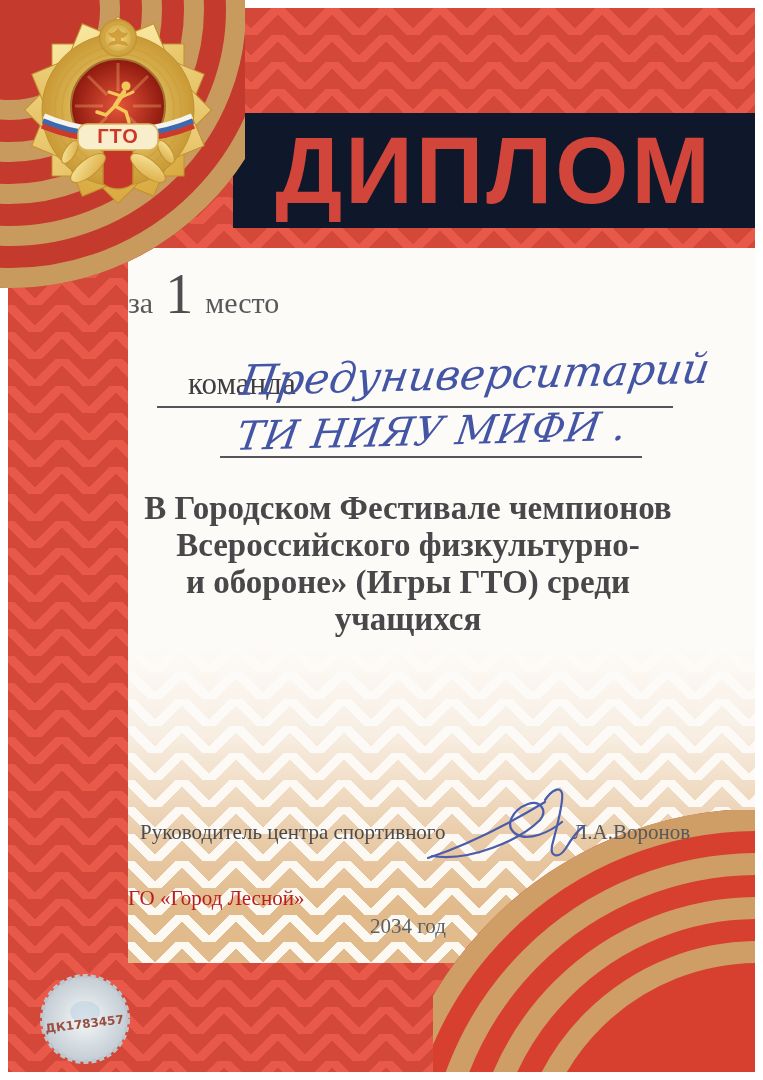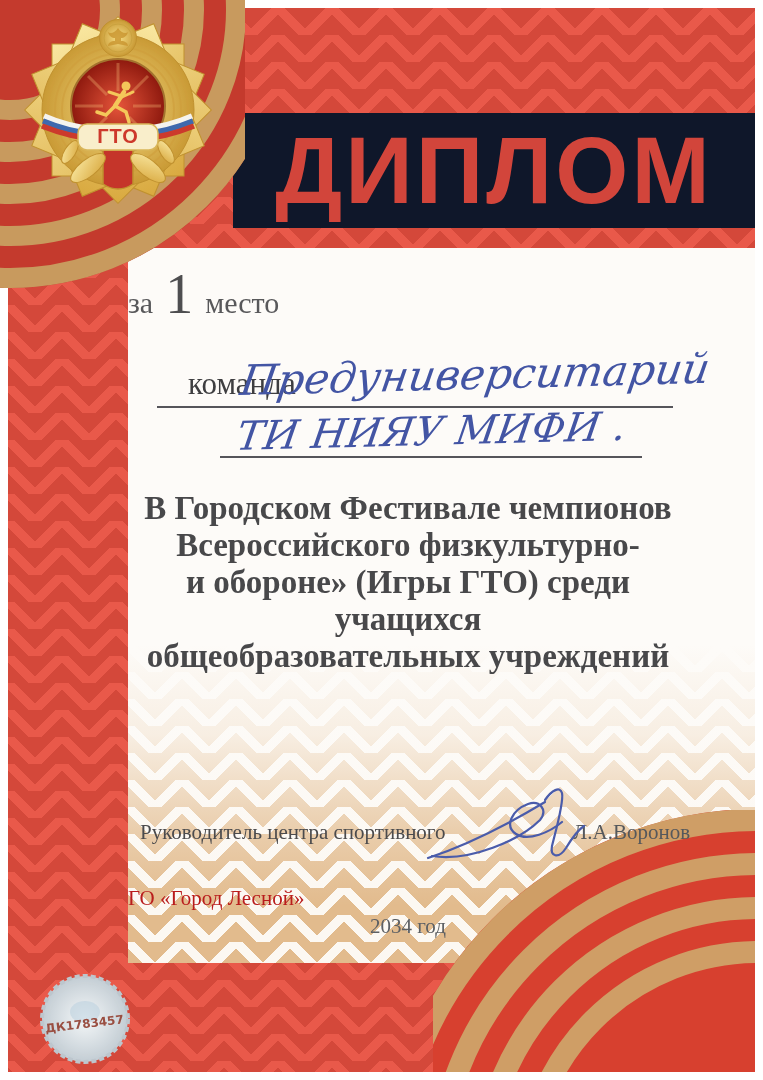--- a/index.html
+++ b/index.html
@@ -201,21 +201,20 @@
   <div class="abs uline uline1"></div>
   <div class="abs hand hand2">
     <span>ТИ НИЯУ МИФИ .</span>
   </div>
   <div class="abs uline uline2"></div>
 
   <div class="abs body-text">
     <div>В Городском Фестивале чемпионов</div>
     <div>Всероссийского физкультурно-</div>
     <div>и обороне» (Игры ГТО) среди учащихся</div>
-    <div>общеобразовательных учреждений</div>
   </div>
 
   <div class="abs sig-label">Руководитель центра спортивного</div>
   <svg class="abs sig-svg" width="185" height="100" viewBox="0 0 185 100">
     <g fill="none" stroke="#4a5cab" stroke-width="2.2" stroke-linecap="round">
       <path d="M13,78 C55,64 90,46 130,22"></path>
       <path d="M17,76 C55,82 105,60 125,40 C133,30 125,20 113,24 C97,30 89,46 101,54 C113,62 135,52 147,42"></path>
       <path d="M130,20 C137,10 145,6 147,13 C149,22 141,50 137,66 C135,76 143,80 151,68 C157,58 163,50 169,46"></path>
     </g>
   </svg>

